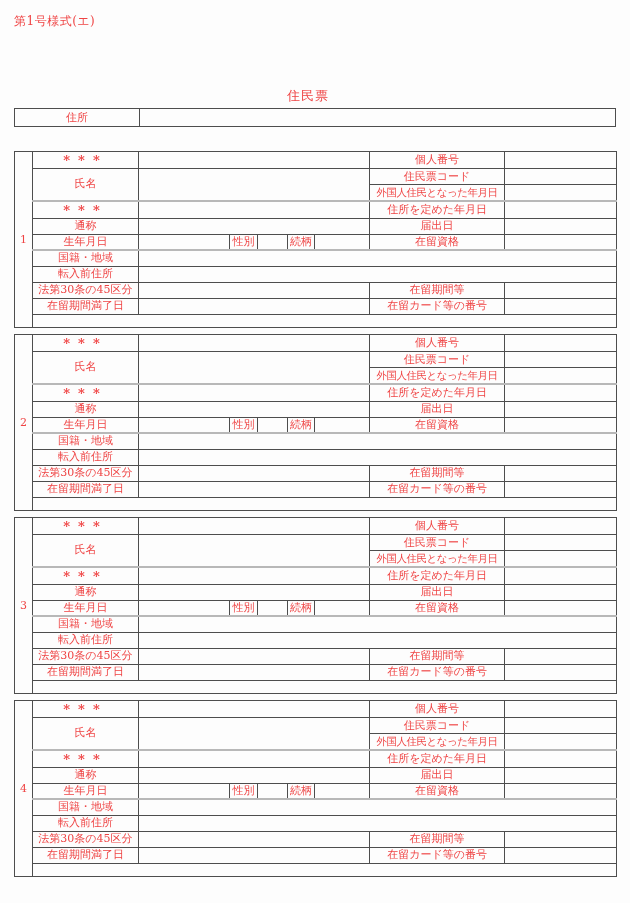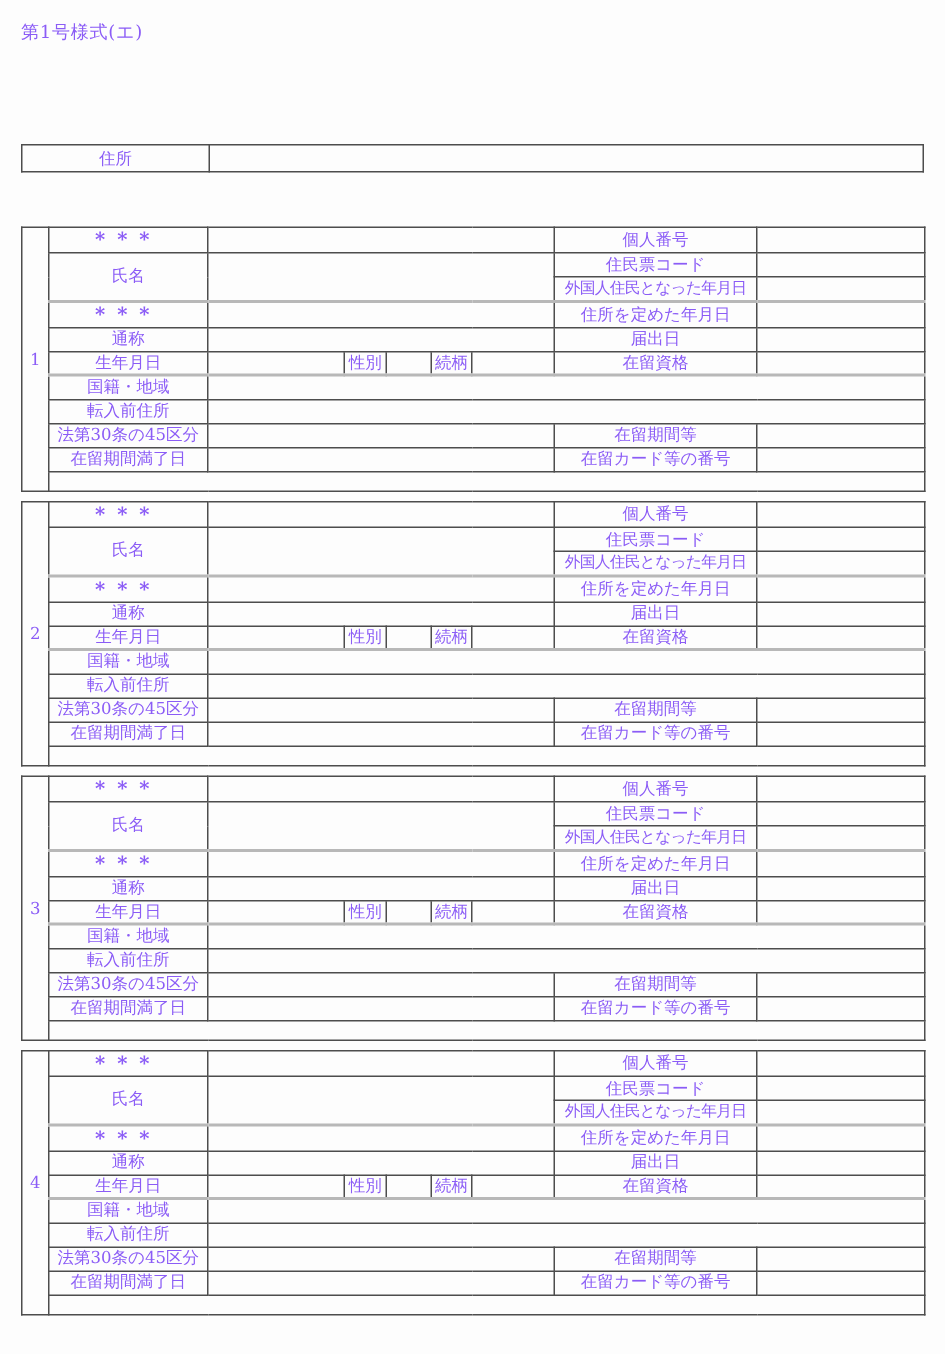--- a/index.html
+++ b/index.html
@@ -6,21 +6,21 @@
     margin: 0;
     padding: 0;
     background: #ffffff;
   }
   .sheet {
     position: relative;
     width: 630px;
     height: 903px;
     background: #fdfdfd;
     font-family: "DejaVu Serif", "Liberation Serif", serif;
-    color: #8b5cf6;
+    color: #ef4444;
     overflow: hidden;
   }
   .form-code {
     position: absolute;
     left: 14px;
     top: 13px;
     font-size: 12px;
     letter-spacing: 0.5px;
     white-space: nowrap;
   }
@@ -43,21 +43,21 @@
     text-align: center;
     vertical-align: middle;
     padding: 0;
     line-height: 14px;
     overflow: hidden;
     white-space: nowrap;
   }
   .header-table {
     position: absolute;
     left: 14px;
-    top: 96px;
+    top: 108px;
     width: 602px;
   }
   .header-table tr { height: 18px; }
   .records {
     position: absolute;
     left: 14px;
     top: 151px;
     width: 602px;
   }
   .record {
@@ -93,20 +93,21 @@
   }
   .tight { font-size: 10.5px; letter-spacing: -0.5px; }
 </style>
 </head>
 <body>
 
 <div class="sheet">
 
   <div class="form-code">第1号様式(エ)</div>
 
+  <div class="doc-title">住民票</div>
 
   <table class="header-table">
     <colgroup>
         <col style="width:125px">
         <col>
       </colgroup>
     <tbody>
       <tr>
         <td>住所</td>
         <td></td>

